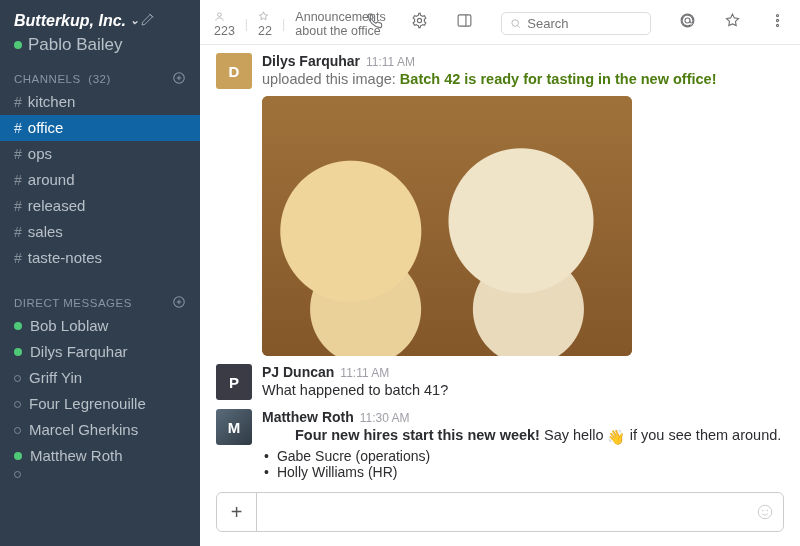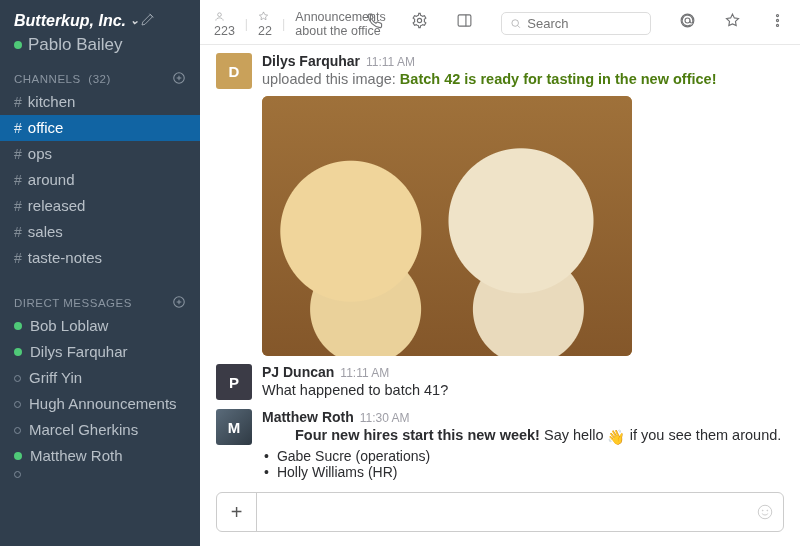--- a/index.html
+++ b/index.html
@@ -164,21 +164,21 @@
       <li class="dm-item">
         <span class="presence"></span>
         <span>Dilys Farquhar</span>
       </li>
       <li class="dm-item">
         <span class="presence away"></span>
         <span>Griff Yin</span>
       </li>
       <li class="dm-item">
         <span class="presence away"></span>
-        <span>Hugh Announcements</span>
+        <span>Four Legrenouille</span>
       </li>
       <li class="dm-item">
         <span class="presence away"></span>
         <span>Marcel Gherkins</span>
       </li>
       <li class="dm-item">
         <span class="presence"></span>
         <span>Matthew Roth</span>
       </li>
       <li class="dm-item">

